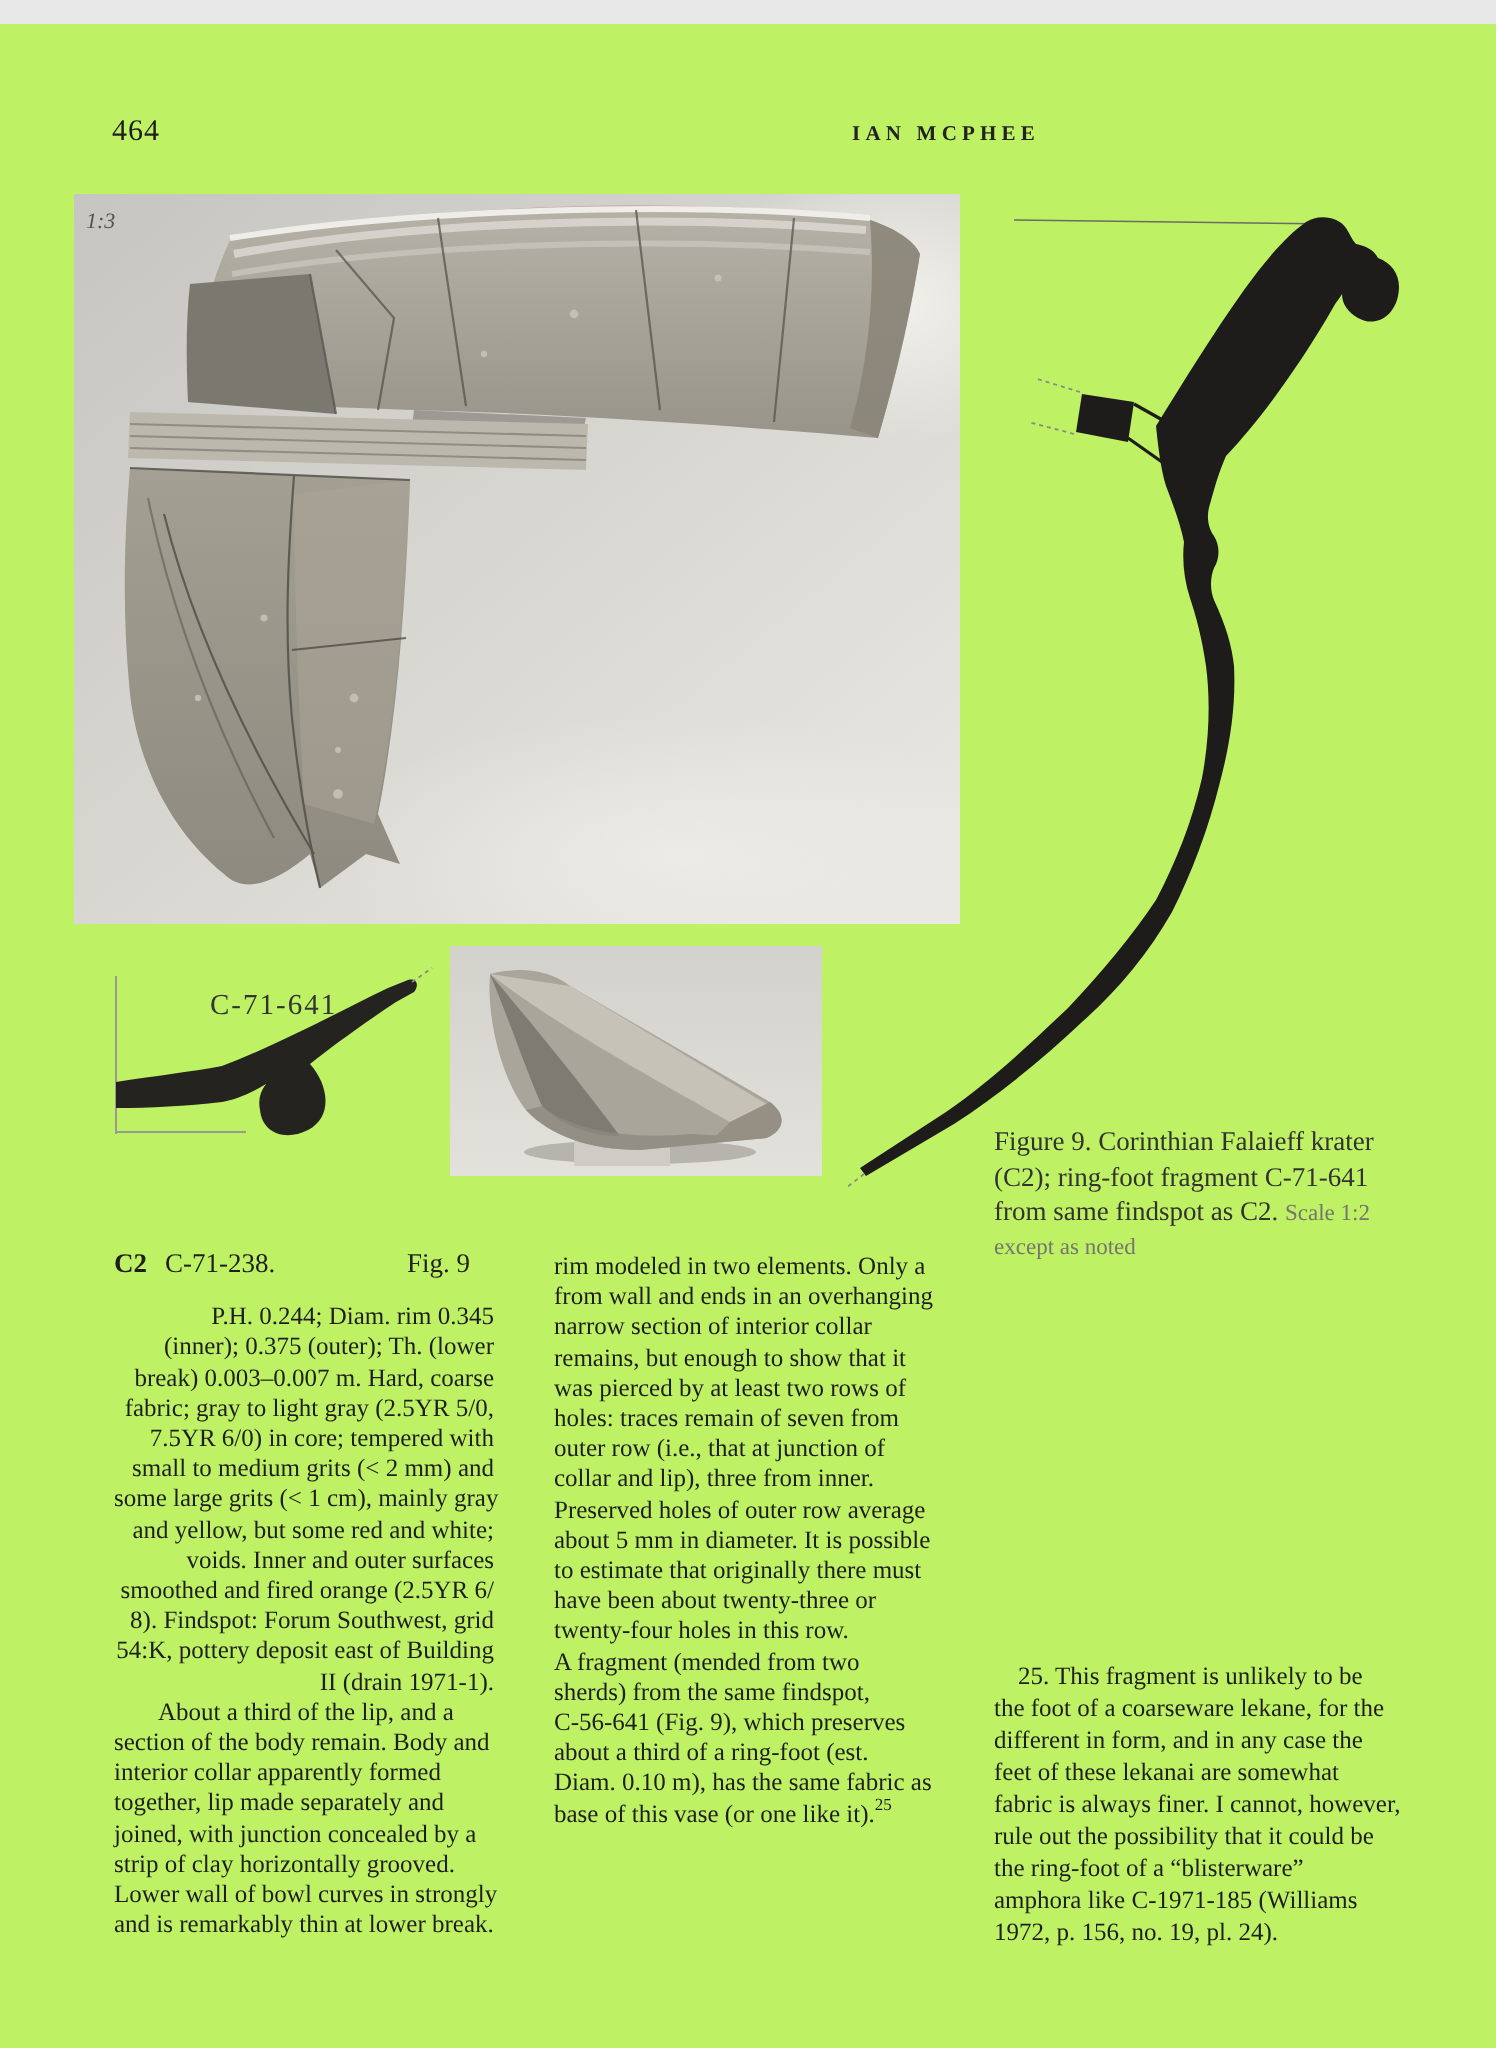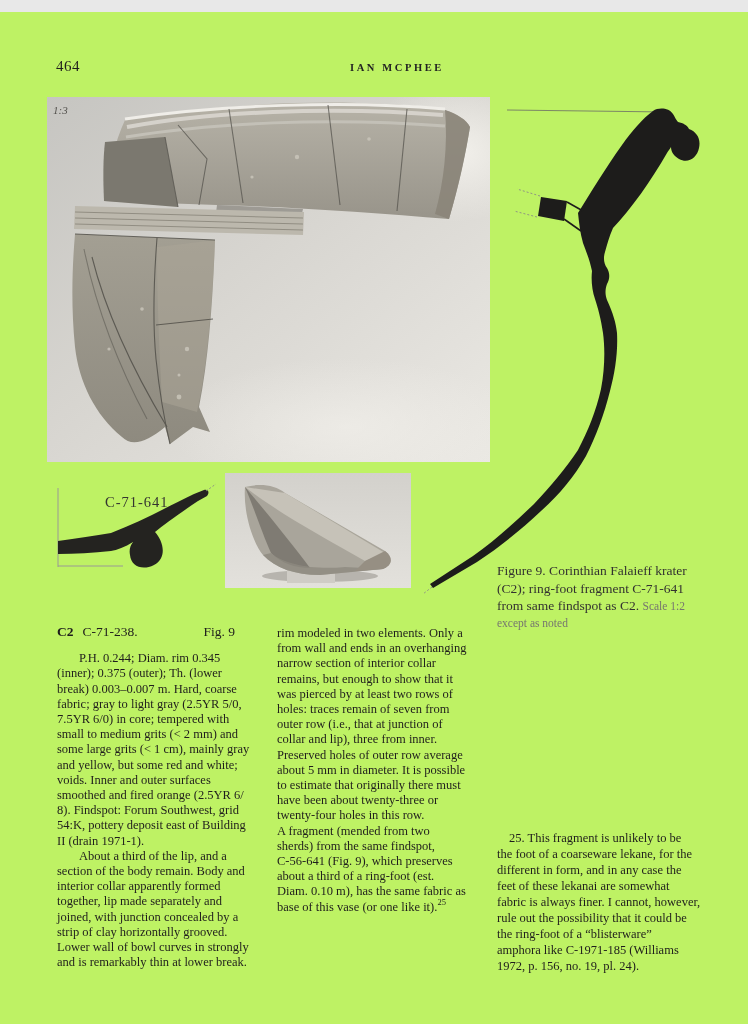--- a/index.html
+++ b/index.html
@@ -4,37 +4,37 @@
 <style>
   html,body{margin:0;padding:0;background:#e8e8e8;}
   .page{
     position:relative;width:748px;height:1024px;margin:12px auto;
     background:#bef264;overflow:hidden;
     font-family:Liberation Serif, serif;
     color:#1f1e1c;
   }
   .abs{position:absolute;}
   #page-number{left:56px;top:46px;font-size:15px;letter-spacing:.5px;}
-  #running-head{left:350px;top:50px;width:170px;text-align:left;
+  #running-head{left:350px;top:50px;width:170px;text-align:right;
     font-size:10.5px;font-weight:bold;letter-spacing:2.6px;color:#222;}
-  #main-photo{left:47px;top:85px;width:439px;height:365px;}
+  #main-photo{left:37px;top:85px;width:439px;height:365px;}
   #profile-figure{left:420px;top:88px;width:300px;height:505px;}
   #foot-profile{left:45px;top:458px;width:185px;height:125px;}
   #small-photo{left:225px;top:461px;width:186px;height:115px;}
   #fig-caption{left:497px;top:550px;width:224px;font-size:13.5px;line-height:17.5px;color:#333230;}
   .cap-note{font-size:11.5px;color:#76756f;}
   .cap-note-line{font-size:11.5px;color:#76756f;line-height:15px;}
   .col{font-size:12.5px;line-height:15.2px;}
   #col1{left:57px;top:612px;width:190px;}
   #col2{left:277px;top:614px;width:215px;}
   #footnote{left:497px;top:818px;width:228px;font-size:12.5px;line-height:16px;}
   .entry-head{display:flex;width:178px;justify-content:space-between;font-size:13.5px;}
   .entry-id{font-weight:bold;margin-right:9px;}
   .para{margin:0;}
-  .mt{margin-top:12px;}
+  .mt{margin-top:12px;text-align:right;}
   .ln{white-space:nowrap;}
   .indent-first > .ln:first-child{padding-left:22px;}
   .indent-first-sm > .ln:first-child{padding-left:12px;}
   sup.fnref{font-size:8.5px;vertical-align:6px;line-height:0;}
   svg{display:block;}
 </style>
 </head>
 <body>
 
 <div class="page">

